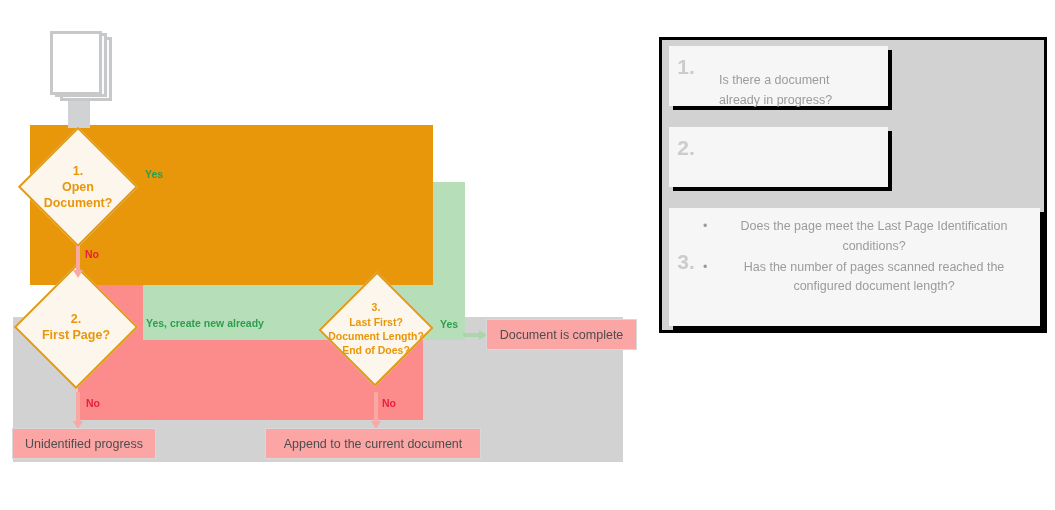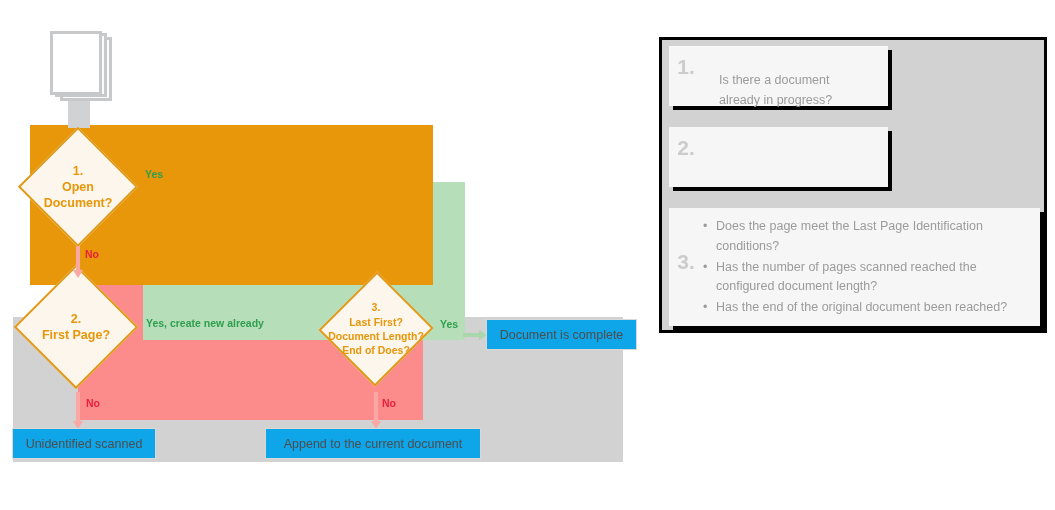--- a/index.html
+++ b/index.html
@@ -131,21 +131,21 @@
   #arrow-no-3  .stem-v { height: 31px; }
   #arrow-no-3  .head-v { top: 29px; }
   #arrow-yes-3 { left: 463px; top: 333px; }
   #arrow-yes-3 .stem-h { width: 18px; }
   #arrow-yes-3 .head-h { left: 16px; }
 
   
   .result-box {
     position: absolute;
     z-index: 9;
-    background: #0ea5e9;
+    background: #fca5a5;
     border: 1px solid #d8d8d8;
     box-sizing: border-box;
     display: flex;
     align-items: center;
     justify-content: center;
     color: #4d4d4d;
     font-size: 12.5px;
     padding: 0 10px;
     white-space: nowrap;
   }
@@ -188,21 +188,21 @@
 
   .legend-body {
     flex: 1 1 auto;
     padding-top: 9px;
     padding-right: 8px;
     color: #9b9b9b;
     font-size: 12.5px;
     line-height: 1.58;
   }
   .legend-body p { margin: 16px; }
-  .legend-bullets { margin: 0; padding: 0; list-style: none; }
+  .legend-bullets { margin: 0; padding: 0; list-style: none; text-align: center; }
   .legend-bullets li {
     position: relative;
     padding-left: 13px;
     margin: 0 0 1px 0;
   }
   .legend-bullets li::before {
     content: "\2022";
     position: absolute;
     left: 0; top: 0;
     color: #9b9b9b;
@@ -270,21 +270,21 @@
   </div>
 
   <div class="edge-label yes" id="lbl-yes-1">Yes</div>
   <div class="edge-label no" id="lbl-no-1">No</div>
   <div class="edge-label yes" id="lbl-yes-new">Yes, create new already</div>
   <div class="edge-label yes" id="lbl-yes-3">Yes</div>
   <div class="edge-label no" id="lbl-no-2">No</div>
   <div class="edge-label no" id="lbl-no-3">No</div>
 
   <div class="result-box" id="box-complete">Document is complete</div>
-  <div class="result-box" id="box-unidentified">Unidentified scanned</div>
+  <div class="result-box" id="box-unidentified">Unidentified progress</div>
   <div class="result-box" id="box-append">Append to the current document</div>
 </div>
 
 <div id="legend-panel">
 
   <div class="legend-card" id="legend-card-1">
     <div class="legend-num">1.</div>
     <div class="legend-body">
       <p>Is there a document already in progress?</p>
     </div>
@@ -293,18 +293,17 @@
   <div class="legend-card" id="legend-card-2">
     <div class="legend-num">2.</div>
   </div>
 
   <div class="legend-card" id="legend-card-3">
     <div class="legend-num">3.</div>
     <div class="legend-body">
       <ul class="legend-bullets">
         <li>Does the page meet the Last Page Identification conditions?</li>
         <li>Has the number of pages scanned reached the configured document length?</li>
-        <li>Has the end of the original document been reached?</li>
       </ul>
     </div>
   </div>
 
 </div>
 
 </body></html>

